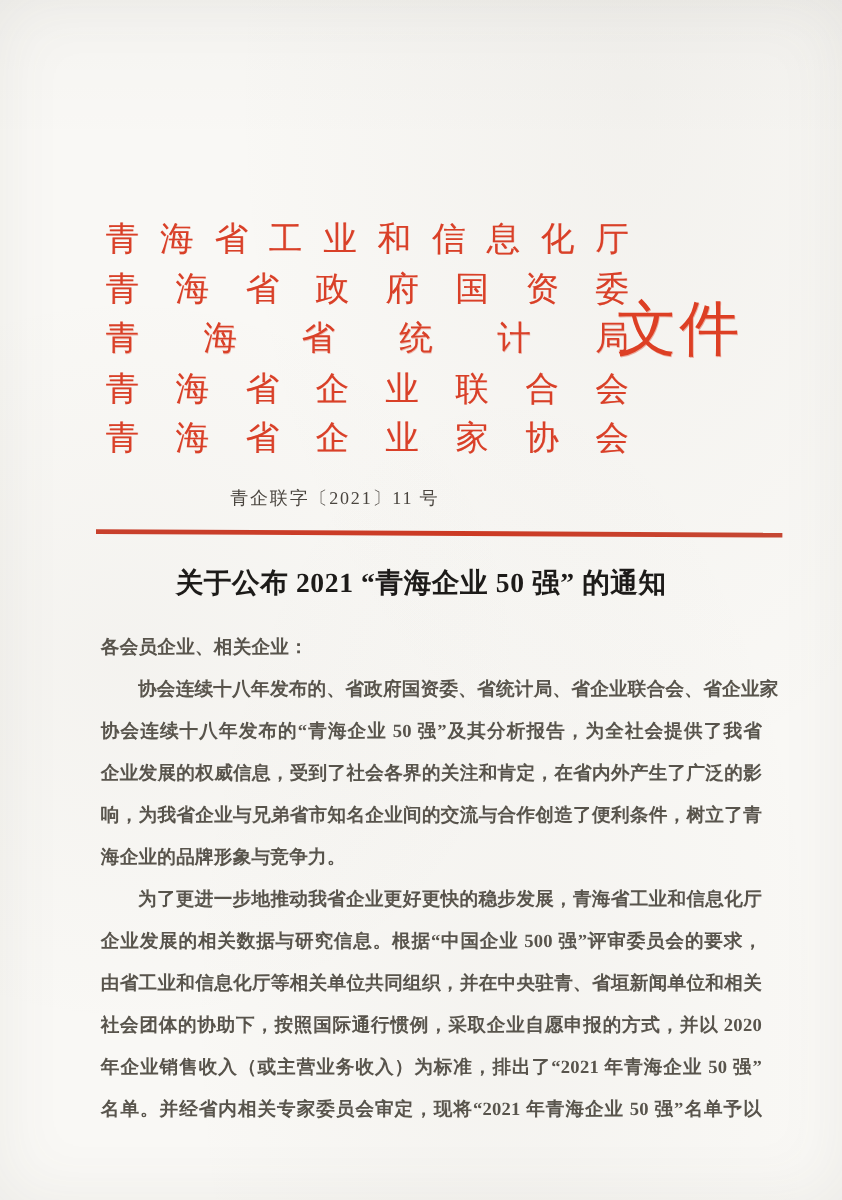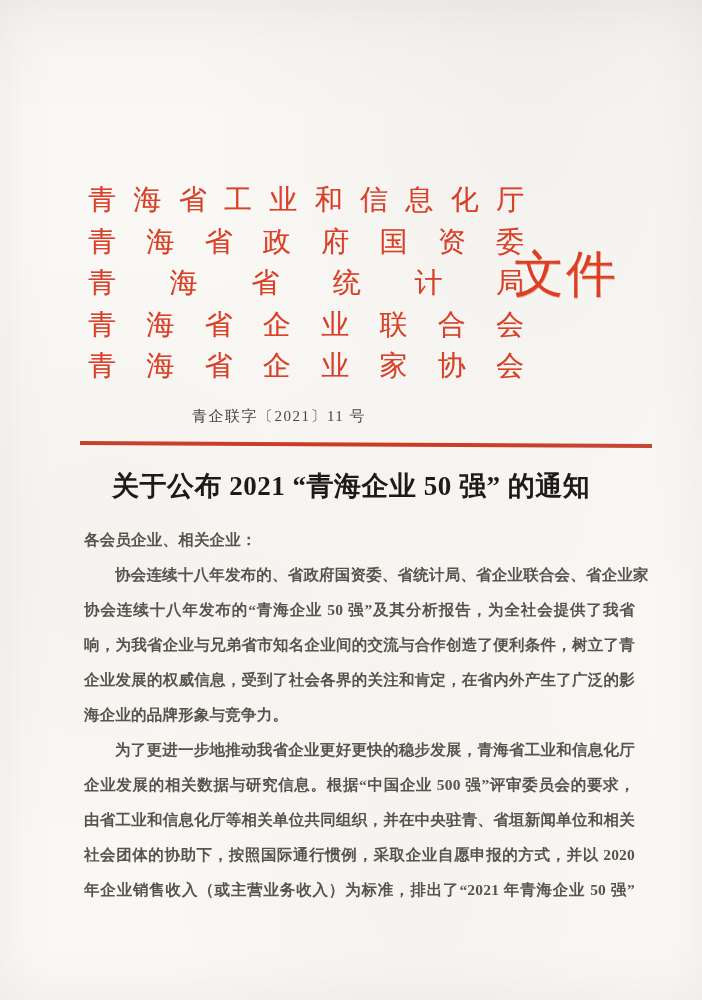--- a/index.html
+++ b/index.html
@@ -78,21 +78,21 @@
     transform-origin: left center;
   }
 
   
   .doc-title {
     position: absolute;
     left: 0;
     top: 471px;
     width: 702px;
     text-align: center;
-    font-size: 27px;
+    font-size: 23px;
     line-height: 30px;
     font-weight: 700;
     letter-spacing: 0.5px;
     color: #1d1b19;
   }
 
   
   .doc-body {
     position: absolute;
     left: 84px;
@@ -152,37 +152,38 @@
 
   <div class="doc-body">
     <div class="salutation">各会员企业、相关企业：</div>
 
     <div class="paragraph">
 
         <div class="body-line indent justify">协会连续十八年发布的、省政府国资委、省统计局、省企业联合会、省企业家</div>
 
         <div class="body-line justify">协会连续十八年发布的“青海企业 50 强”及其分析报告，为全社会提供了我省</div>
 
+        <div class="body-line justify">企业发展的权威信息，受到了社会各界的关注和肯定，在省内外产生了广泛的影</div>
+
         <div class="body-line justify">响，为我省企业与兄弟省市知名企业间的交流与合作创造了便利条件，树立了青</div>
-
-        <div class="body-line justify">企业发展的权威信息，受到了社会各界的关注和肯定，在省内外产生了广泛的影</div>
 
         <div class="body-line no-justify">海企业的品牌形象与竞争力。</div>
 
     </div>
 
     <div class="paragraph">
 
         <div class="body-line indent justify">为了更进一步地推动我省企业更好更快的稳步发展，青海省工业和信息化厅</div>
 
         <div class="body-line justify">企业发展的相关数据与研究信息。根据“中国企业 500 强”评审委员会的要求，</div>
 
         <div class="body-line justify">由省工业和信息化厅等相关单位共同组织，并在中央驻青、省垣新闻单位和相关</div>
 
         <div class="body-line justify">社会团体的协助下，按照国际通行惯例，采取企业自愿申报的方式，并以 2020</div>
 
         <div class="body-line justify">年企业销售收入（或主营业务收入）为标准，排出了“2021 年青海企业 50 强”</div>
 
+        <div class="body-line justify">名单。并经省内相关专家委员会审定，现将“2021 年青海企业 50 强”名单予以</div>
 
     </div>
   </div>
 
 </div>
 
 </body></html>

